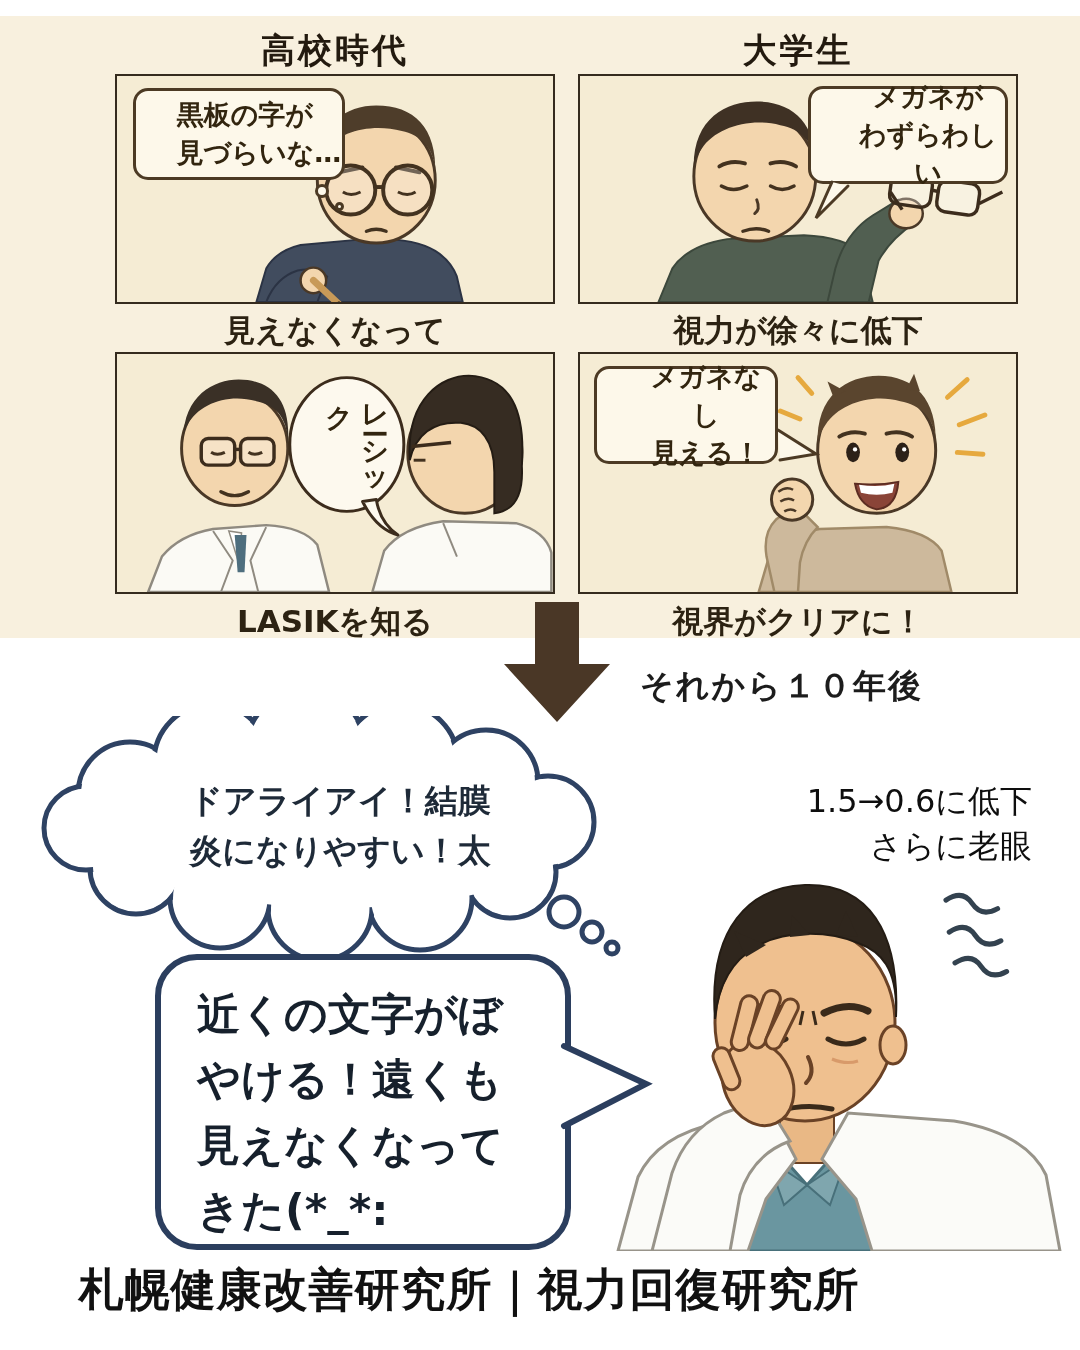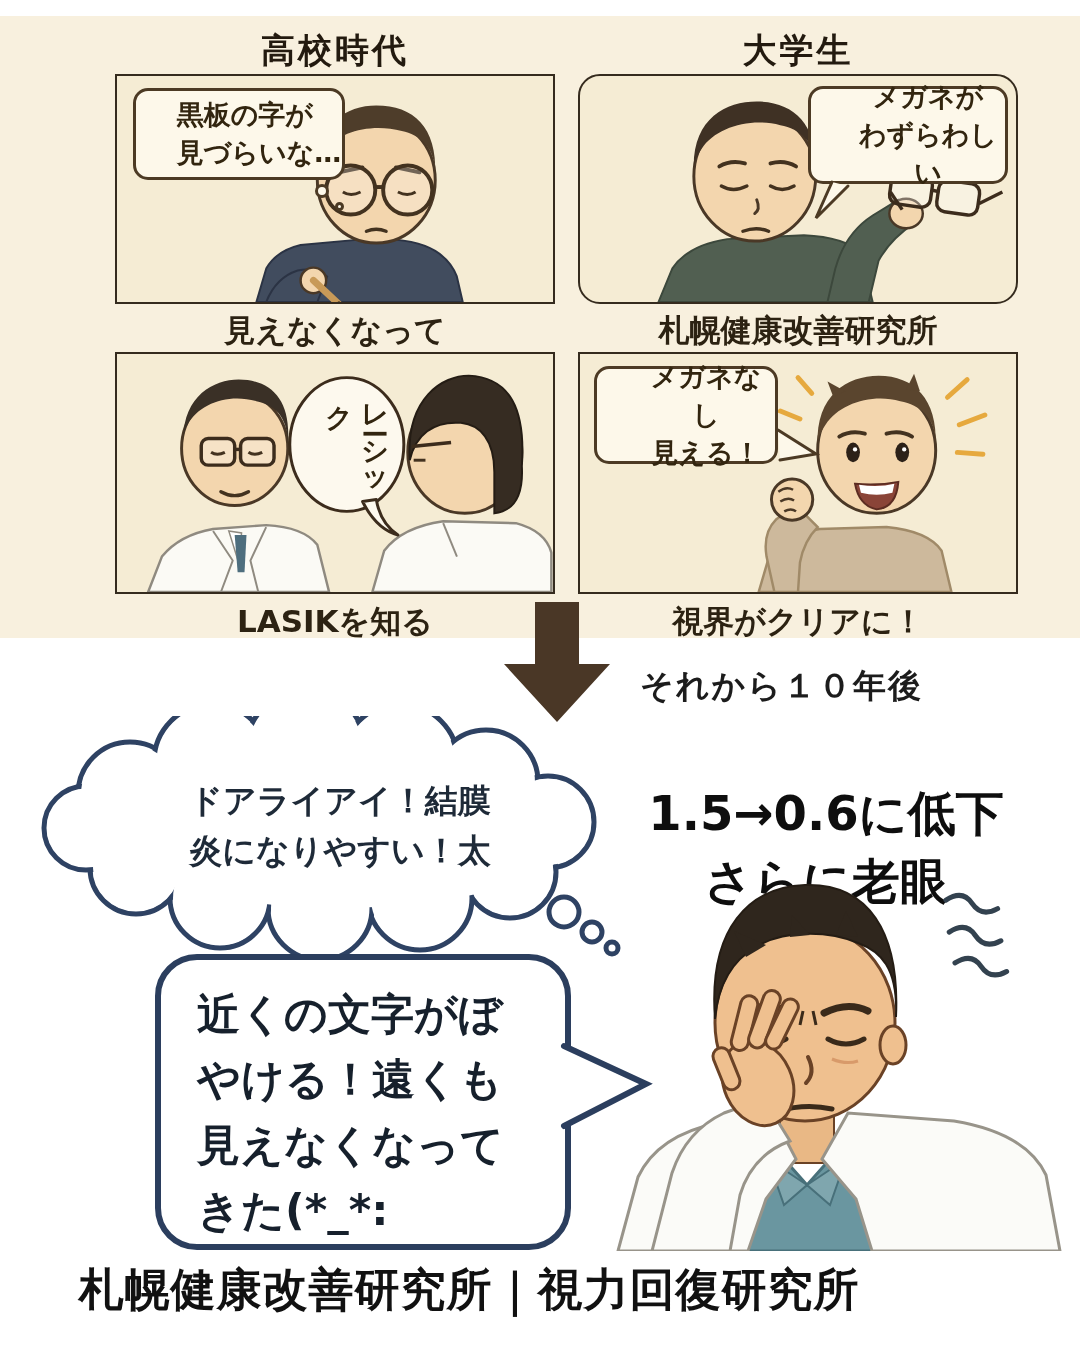--- a/index.html
+++ b/index.html
@@ -7,21 +7,21 @@
   body { font-family:"DejaVu Sans", sans-serif; }
   .page { position:relative; width:1080px; height:1350px; background:#ffffff; overflow:hidden; margin:16px auto; }
 
   
   .top { position:absolute; left:0; top:0; width:1080px; height:622px; background:#f8f0de; }
   .panel-header { position:absolute; width:440px; top:12px; text-align:center;
                   font-size:34px; font-weight:700; color:#231a0f; letter-spacing:3px; }
   #hdr1 { left:115px; } #hdr2 { left:578px; }
   .panel { position:absolute; width:440px; background:#f5ecd4; border:2px solid #352b1e; overflow:hidden; }
   #panel1 { left:115px; top:58px;  height:230px; }
-  #panel2 { left:578px; top:58px;  height:230px;border-radius:22px; }
+  #panel2 { left:578px; top:58px;  height:230px; }
   #panel3 { left:115px; top:336px; height:242px; }
   #panel4 { left:578px; top:336px; height:242px; }
   .panel > svg.art { position:absolute; left:0; top:0; width:100%; height:100%; }
   .caption { position:absolute; width:440px; text-align:center; font-size:31px; font-weight:700; color:#2c2212; }
   #cap1,#cap2 { top:294px; } #cap3,#cap4 { top:585px; }
   #cap1,#cap3 { left:115px; } #cap2,#cap4 { left:578px; }
 
   .bubble { position:absolute; border:3px solid #4c3a24; background:#fdf8ea; border-radius:15px;
             display:flex; align-items:center; justify-content:center; text-align:center;
             font-weight:700; font-size:27px; color:#32250f; line-height:1.4; white-space:pre-line; z-index:3;padding-left:40px; }
@@ -39,22 +39,22 @@
 
   
   .arrow-wrap { position:absolute; left:498px; top:586px; width:118px; height:122px; z-index:5; }
   .transition-label { position:absolute; left:640px; top:648px; font-size:33px; font-weight:600;
                       color:#1c1c1c; letter-spacing:2px; }
 
   
   .cloud-svg { position:absolute; left:40px; top:700px; width:600px; height:250px; }
   .cloud-text { position:absolute; left:110px; top:760px; width:460px; text-align:center;
                 font-size:33px; font-weight:800; color:#1e2a38; line-height:1.5; white-space:pre-line; }
-  .vision-note { position:absolute; left:620px; top:763px; width:412px; text-align:center;
-                 font-size:48px; font-weight:700; color:#0e0e0e; line-height:1.42; }
+  .vision-note { position:absolute; left:620px; top:763px; width:412px; text-align:right;
+                 font-size:32px; font-weight:400; color:#0e0e0e; line-height:1.42; }
   .speech-bubble { position:absolute; left:155px; top:938px; width:416px; height:296px;
                    background:#ffffff; border:6px solid #2b3e5e; border-radius:42px; z-index:2; }
   .speech-text { position:absolute; left:36px; top:22px; right:24px;
                  font-size:43px; font-weight:800; color:#16202c; line-height:1.52; white-space:pre-line; }
   .speech-tail { position:absolute; left:560px; top:1022px; width:96px; height:96px; z-index:3; }
   .doctor-svg { position:absolute; left:600px; top:845px; width:480px; height:390px; z-index:1; }
 
   
   .footer { position:absolute; left:0; top:1244px; width:938px; text-align:center;
             font-size:45px; font-weight:700; color:#111111; letter-spacing:1px; }
@@ -114,21 +114,21 @@
         <path d="M192,112 Q204,119 216,112" stroke="#43321f" stroke-width="3.5" fill="none" stroke-linecap="round"></path>
         <path d="M178,126 q4,10 -2,14" stroke="#4a3826" stroke-width="3" fill="none" stroke-linecap="round"></path>
         <path d="M164,158 Q178,153 190,158" stroke="#43321f" stroke-width="3.5" fill="none" stroke-linecap="round"></path>
       </svg>
       <div class="bubble" id="bub2">メガネが
 わずらわしい</div>
       <svg class="tail" id="tail2" viewBox="0 0 44 44">
         <path d="M20,2 L4,38 L36,6" fill="#fdf8ea" stroke="#4c3a24" stroke-width="3" stroke-linecap="round"></path>
       </svg>
     </div>
-    <div class="caption" id="cap2">札幌健康改善研究所</div>
+    <div class="caption" id="cap2">視力が徐々に低下</div>
 
     <div class="panel" id="panel3">
       <svg class="art" viewBox="0 0 440 242">
 
         <path d="M30,242 L44,206 Q62,184 96,178 L150,174 Q188,176 202,194 L214,242 Z" fill="#fbfaf5" stroke="#8f8a80" stroke-width="2.5"></path>
         <path d="M112,180 L125,182 L122,212 Z" fill="#ffffff" stroke="#8f8a80" stroke-width="1.5"></path>
         <path d="M118,184 L130,184 L128,222 L121,222 Z" fill="#4e6e7e"></path>
         <path d="M96,180 L116,210 L104,242" fill="none" stroke="#8f8a80" stroke-width="2"></path>
         <path d="M150,176 L134,210 L142,242" fill="none" stroke="#8f8a80" stroke-width="2"></path>
         <ellipse cx="118" cy="96" rx="54" ry="58" fill="#f3d6ae" stroke="#4a3826" stroke-width="3"></ellipse>

